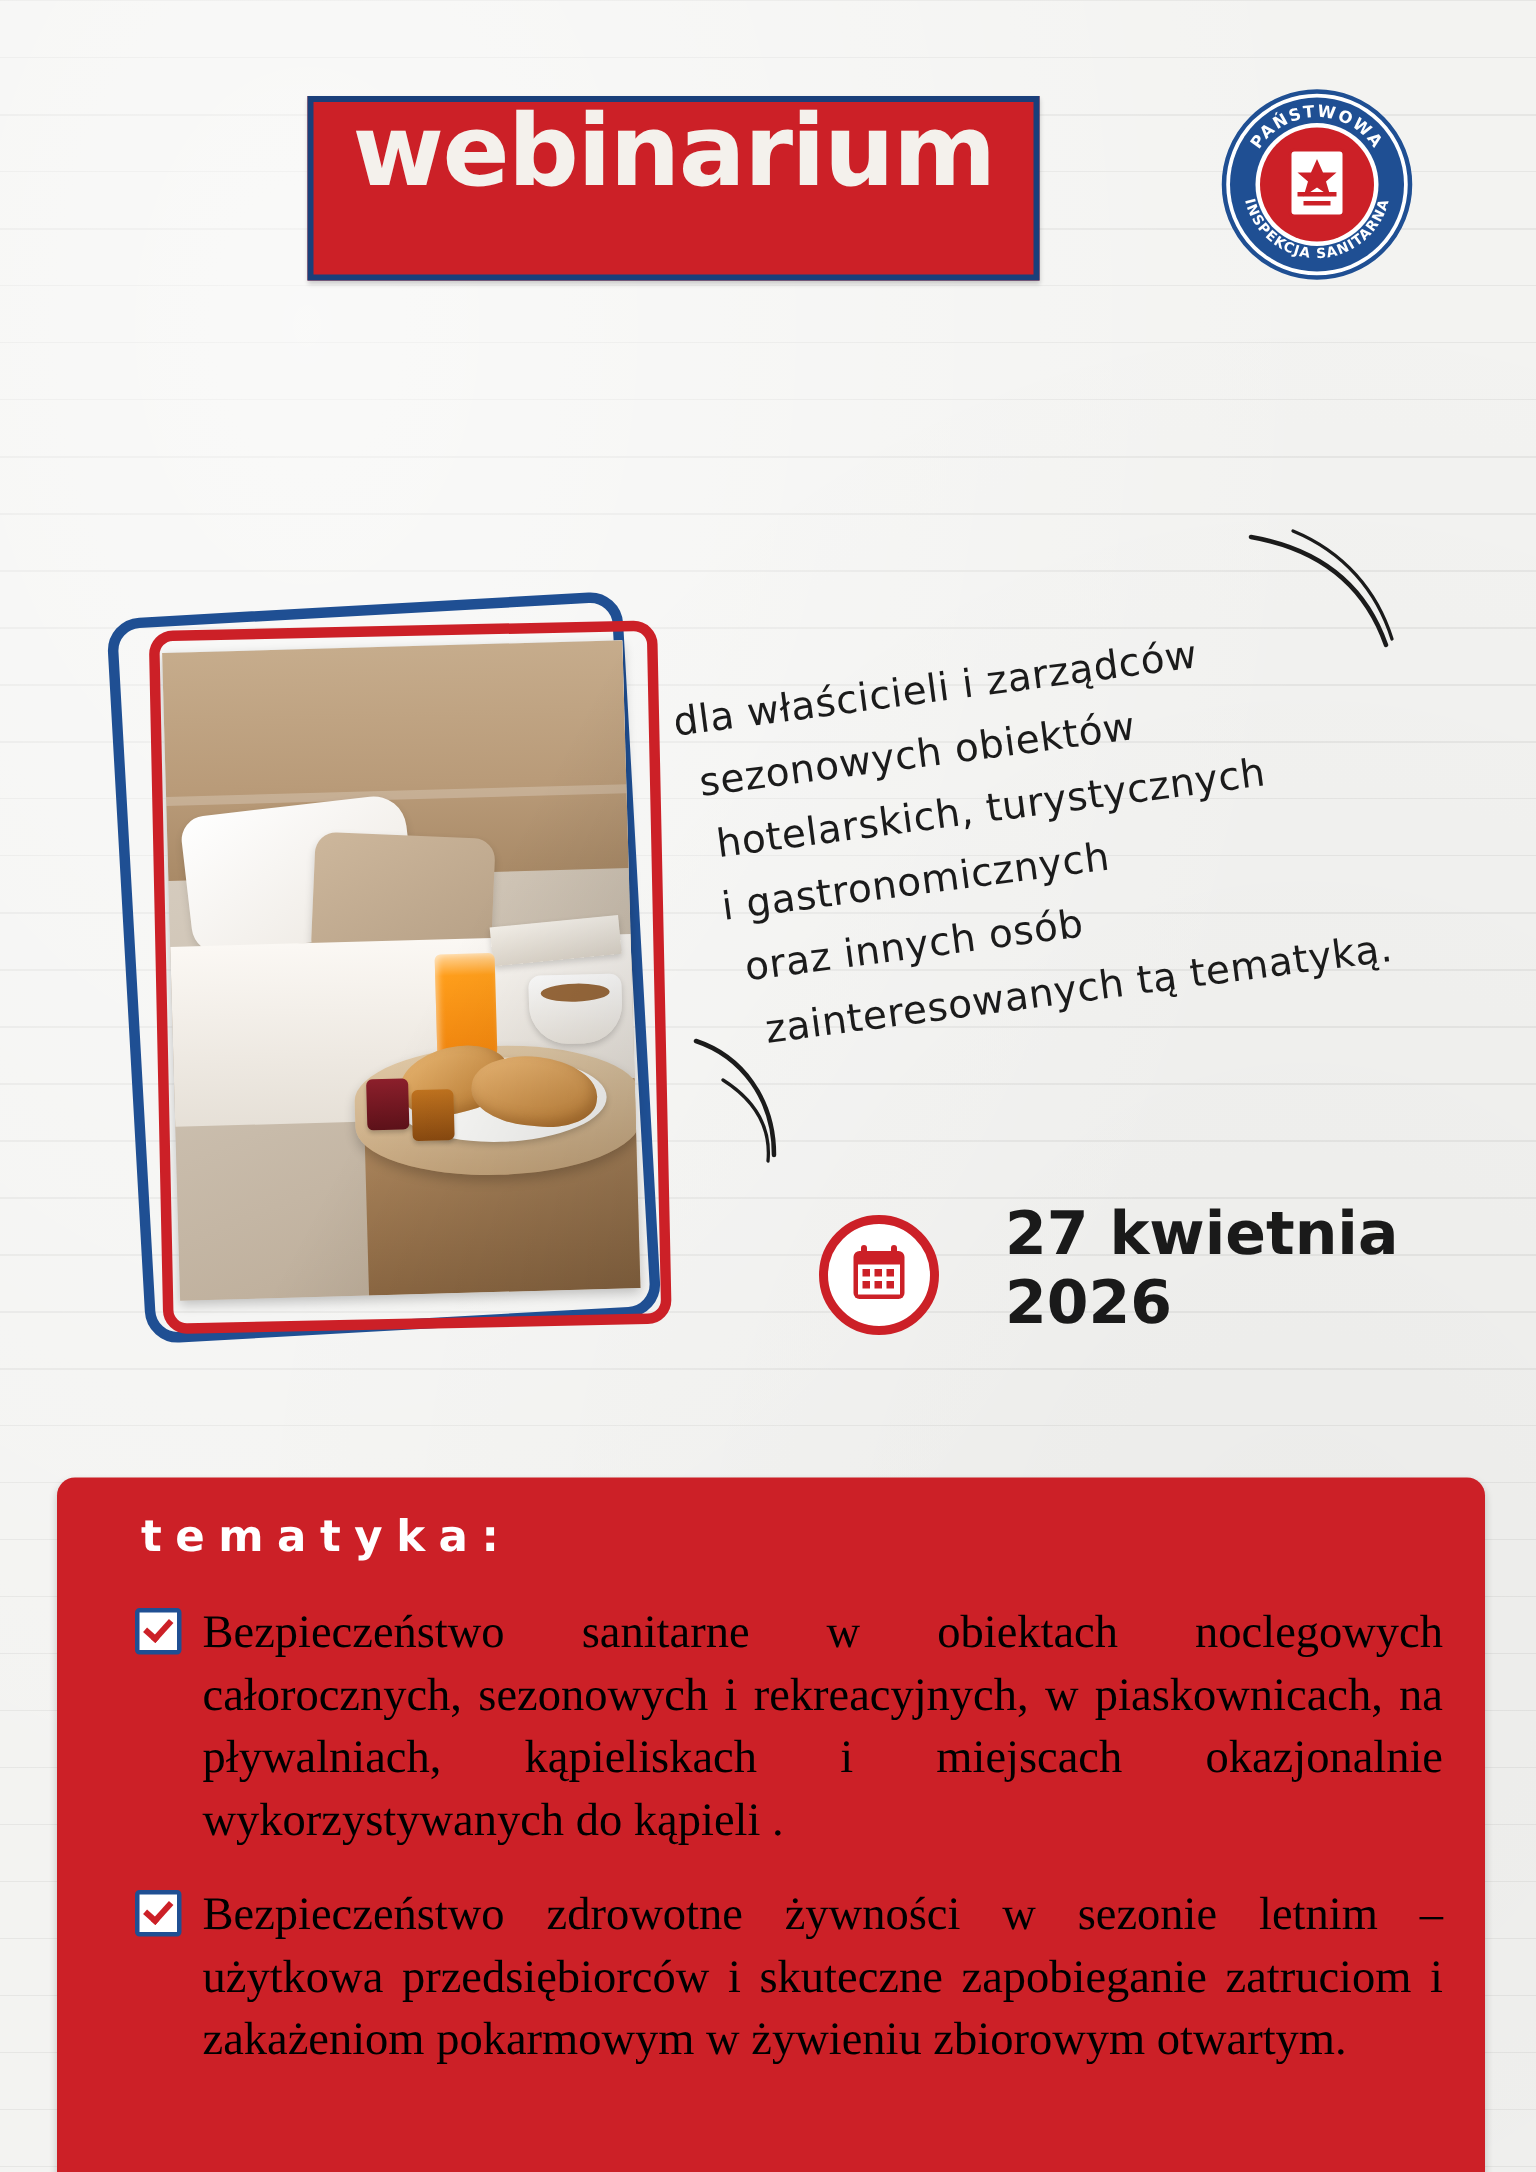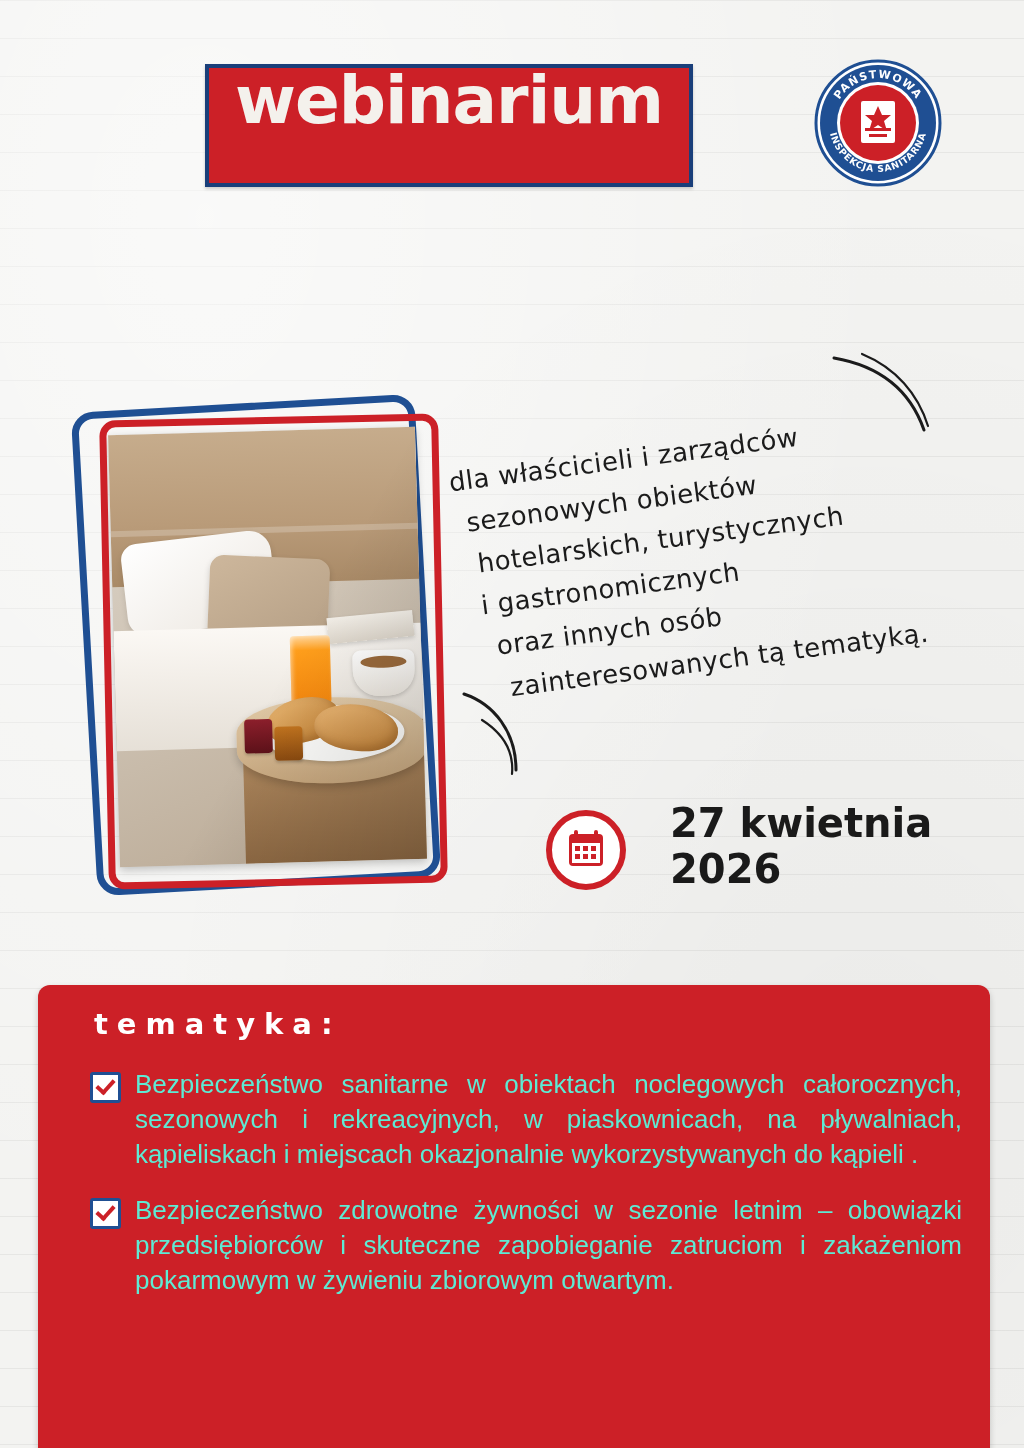--- a/index.html
+++ b/index.html
@@ -331,25 +331,25 @@
     position: absolute;
     left: 7px;
     top: 1px;
     width: 7px;
     height: 14px;
     border: solid #cc2027;
     border-width: 0 4px 4px 0;
     transform: rotate(42deg);
   }
   .topic-text {
-    color: #5eead4;
-    font-size: 26px;
+    color: #000000;
+    font-size: 31px;
     line-height: 1.34;
     text-align: justify;
-    font-family: Liberation Sans, sans-serif;
+    font-family: Liberation Serif, serif;
     max-width: 880px;
   }
 </style>
 </head>
 <body>
 
 <div class="poster">
   <div class="paper-noise"></div>
 
   <div class="title-bar" id="title-main">
@@ -447,17 +447,17 @@
 
   <div class="topics">
     <div class="topics-title">tematyka:</div>
     <div class="topic-list">
       <div class="topic-item">
         <span class="check"></span>
         <span class="topic-text">Bezpieczeństwo sanitarne w obiektach noclegowych całorocznych, sezonowych i rekreacyjnych, w piaskownicach, na pływalniach, kąpieliskach i miejscach okazjonalnie wykorzystywanych do kąpieli .</span>
       </div>
       <div class="topic-item">
         <span class="check"></span>
-        <span class="topic-text">Bezpieczeństwo zdrowotne żywności w sezonie letnim – obowiązki przedsiębiorców i skuteczne zapobieganie zatruciom i zakażeniom pokarmowym w żywieniu zbiorowym otwartym.</span>
+        <span class="topic-text">Bezpieczeństwo zdrowotne żywności w sezonie letnim – użytkowa przedsiębiorców i skuteczne zapobieganie zatruciom i zakażeniom pokarmowym w żywieniu zbiorowym otwartym.</span>
       </div>
     </div>
   </div>
 </div>
 
 </body></html>

